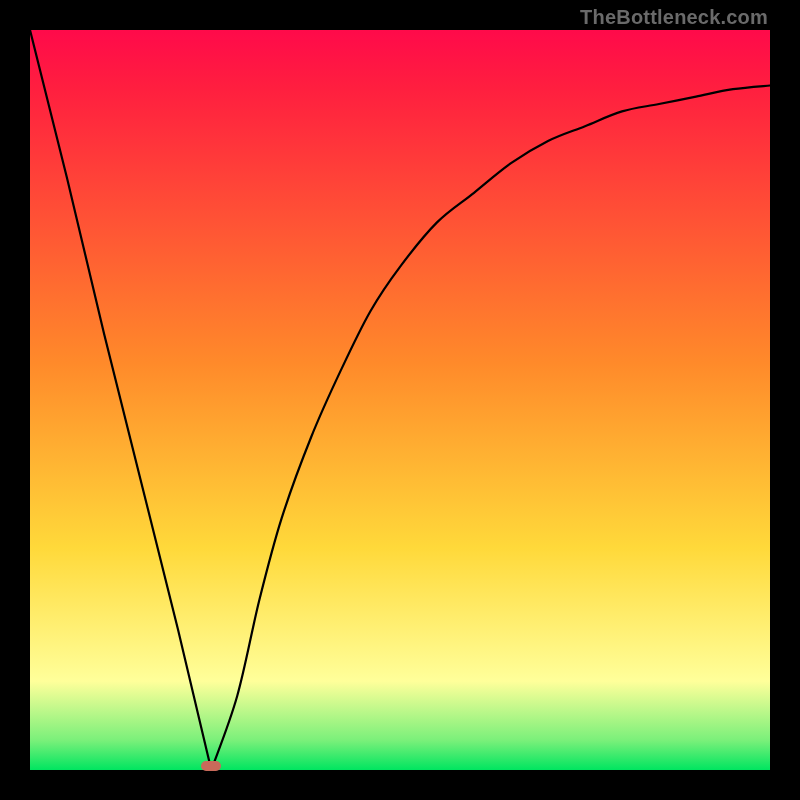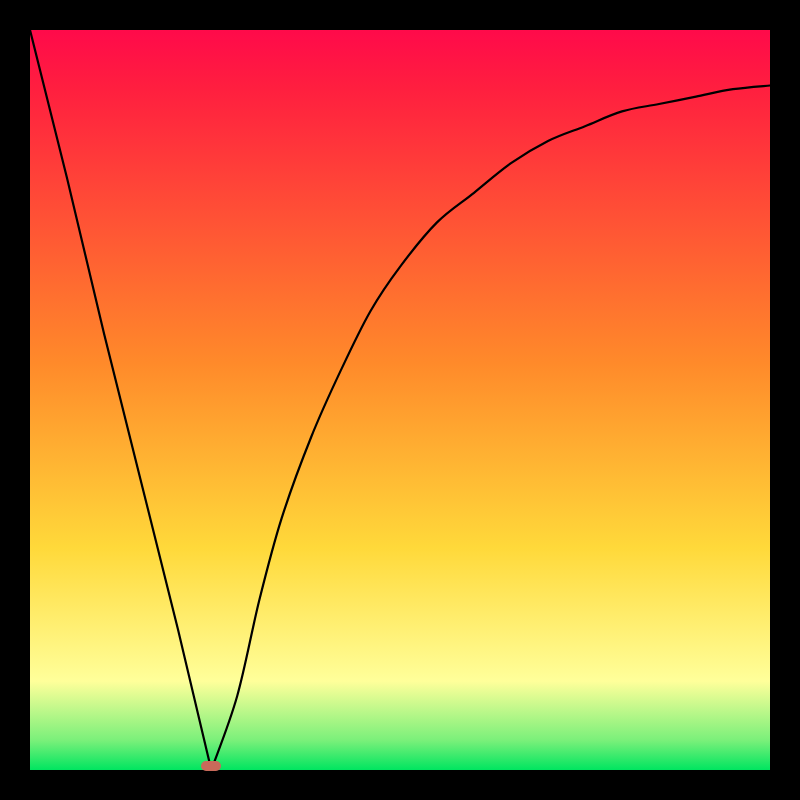--- a/index.html
+++ b/index.html
@@ -58,20 +58,21 @@
     width: 20px;
     height: 10px;
     border-radius: 5px;
     transform: translate(-50%, -50%);
   }
 </style>
 </head>
 <body>
 
 <div class="frame">
+  <span class="watermark">TheBottleneck.com</span>
 
   <div class="plot-area" id="plot-area" style="--c-top: #ff0a4a; --c-red: #ff1f3f; --c-orange: #ff8a2a; --c-yellow: #ffd93a; --c-paleyellow: #ffff9a; --c-lightgreen: #7af07a; --c-green: #00e560;">
     <svg class="curve" viewBox="0 0 740 740" preserveAspectRatio="none">
       <path id="curve-path" fill="none" stroke-width="2.2" stroke-linejoin="round" stroke-linecap="round" d="M0.0 0.0 L37.0 148.0 L74.0 303.4 L111.0 451.4 L148.0 599.4 L181.3 740.0 L181.3 740.0 C185.6 727.7,199.2 694.4,207.2 666.0 C215.2 637.6,222.0 599.4,229.4 569.8 C236.8 540.2,243.0 515.5,251.6 488.4 C260.2 461.3,271.3 431.7,281.2 407.0 C291.1 382.3,300.9 361.4,310.8 340.4 C320.7 319.4,330.5 298.5,340.4 281.2 C350.3 263.9,358.9 251.6,370.0 236.8 C381.1 222.0,394.7 204.7,407.0 192.4 C419.3 180.1,431.7 172.7,444.0 162.8 C456.3 152.9,468.7 141.8,481.0 133.2 C493.3 124.6,505.7 117.2,518.0 111.0 C530.3 104.8,542.7 101.1,555.0 96.2 C567.3 91.3,579.7 85.1,592.0 81.4 C604.3 77.7,616.7 76.5,629.0 74.0 C641.3 71.5,653.7 69.1,666.0 66.6 C678.3 64.1,690.7 61.0,703.0 59.2 C715.3 57.3,733.8 56.1,740.0 55.5" stroke="#000000"></path>
     </svg>
     <div class="marker" id="marker" style="left: 181.3px; top: 735.56px; background: rgb(201, 106, 90);"></div>
   </div>
 </div>
 
 </body></html>

